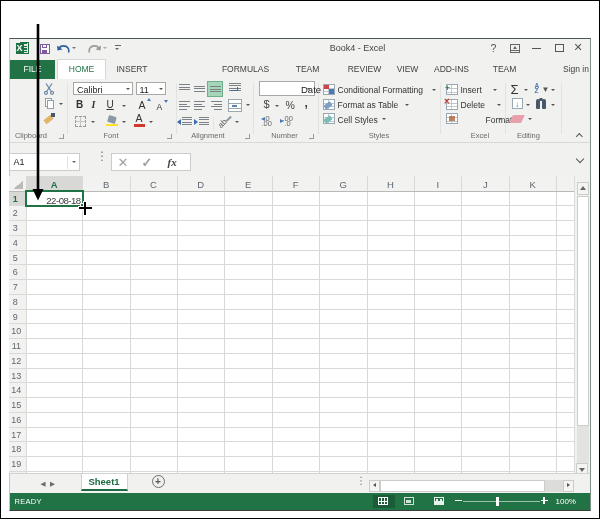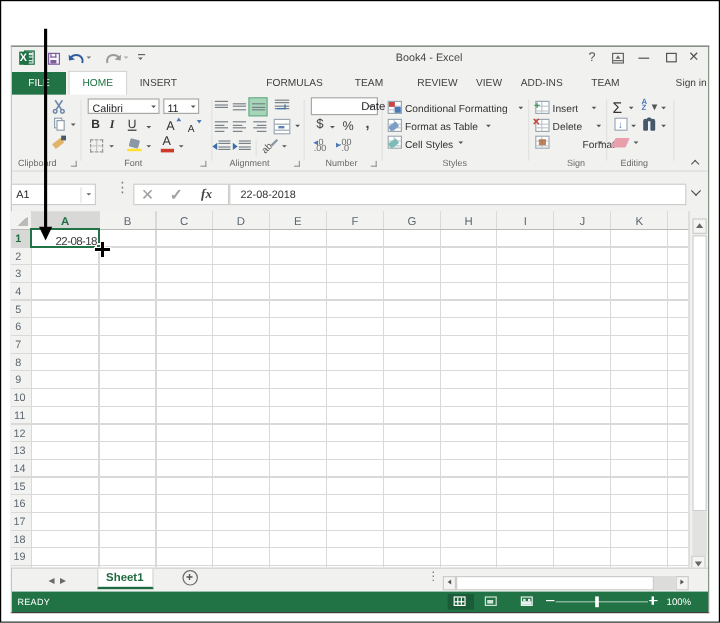--- a/index.html
+++ b/index.html
@@ -273,21 +273,21 @@
 <div class="abs" style="left:451px;top:21.5px;font-size:8.5px;color:#333;">Delete</div>
 <div class="car" style="left:487px;top:25px;"></div>
 <div class="abs" style="left:436px;top:34.5px;width:12px;height:11px;border:1px solid #9aa8b2;background:#fff;">
  <div class="abs" style="left:0;top:3px;width:10px;height:1px;background:#c0c8ce;"></div>
  <div class="abs" style="left:0;top:6.5px;width:10px;height:1px;background:#c0c8ce;"></div>
  <div class="abs" style="left:4.5px;top:0;width:1px;height:9px;background:#c0c8ce;"></div>
  <div class="abs" style="left:2px;top:2px;width:6px;height:5px;background:#b0653a;opacity:.8;"></div>
         </div>
 <div class="abs" style="left:476px;top:36px;font-size:8.5px;color:#333;">Format</div>
 <div class="car" style="left:488px;top:39.5px;"></div>
-<div class="glabel" style="left:433px;width:75px;">Sign</div>
+<div class="glabel" style="left:433px;width:75px;">Excel</div>
 
 <div class="abs" style="left:501px;top:3px;font-size:13px;color:#333;">Σ</div>
 <div class="car" style="left:514px;top:10px;"></div>
 <div class="abs" style="left:525px;top:4px;font-size:6.5px;font-weight:bold;color:#4a79b5;line-height:5.5px;">A<br>Z</div>
 <div class="abs" style="left:532px;top:6px;font-size:8px;color:#555;">▼</div>
 <div class="car" style="left:541px;top:10px;"></div>
 <div class="abs" style="left:502px;top:19.5px;width:11px;height:11px;border:1px solid #9aa8b2;background:#fff;">
   <div class="abs" style="left:2.5px;top:0.5px;font-size:8px;color:#3c6eab;">↓</div>
 </div>
 <div class="car" style="left:516px;top:25px;"></div>
@@ -310,23 +310,20 @@
 <div class="abs" style="left:-1px;top:9px;width:71px;height:18px;background:#fff;border:1px solid #ccccca;">
   <span style="position:absolute;left:4px;top:3.5px;font-size:9px;color:#222;">A1</span>
   <div class="car" style="left:62px;top:7px;border-top-color:#666;"></div>
   <div class="abs" style="left:57px;top:2px;width:1px;height:13px;background:#e4e2de;"></div>
 </div>
 <div class="abs" style="left:86.5px;top:10px;width:4px;height:16px;color:#7a7a78;font-size:12px;line-height:5.2px;">⋮</div>
 <div class="abs" style="left:101px;top:9px;width:80px;height:18px;background:#fff;border:1px solid #ccccca;">
   <span style="position:absolute;left:6px;top:1px;font-size:13px;color:#a3a19f;">✕</span>
   <span style="position:absolute;left:30px;top:1px;font-size:13px;color:#a3a19f;font-weight:bold;">✓</span>
   <span style="position:absolute;left:56px;top:2.5px;font-size:11px;font-style:italic;font-family:'Liberation Serif',serif;color:#444;font-weight:bold;">fx</span>
-</div>
-<div class="abs" style="left:181px;top:9px;width:381px;height:18px;background:#fff;border:1px solid #ccccca;">
-  <span style="position:absolute;left:9px;top:3.5px;font-size:9px;color:#333;">22-08-2018</span>
 </div>
 <div class="abs" style="left:562px;top:9px;width:16px;height:18px;">
   <div style="width:6px;height:6px;border-right:1.5px solid #555;border-bottom:1.5px solid #555;transform:rotate(45deg);margin:3.5px auto 0;"></div>
 </div>
 
 </div>
 <div class="abs" style="left:-1px;top:137px;width:565px;height:297px;">
         <svg width="565" height="297" viewBox="0 0 565 297" style="position:absolute;left:0;top:0" shape-rendering="crispEdges">
 <rect x="0" y="0" width="565" height="15" fill="#f2f2f1"></rect>
 <rect x="0" y="15" width="17" height="282" fill="#f2f2f1"></rect>

